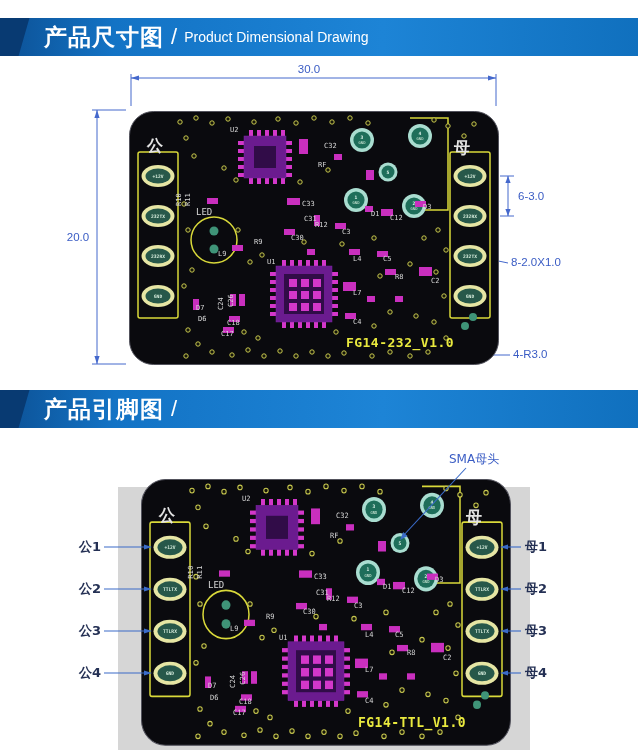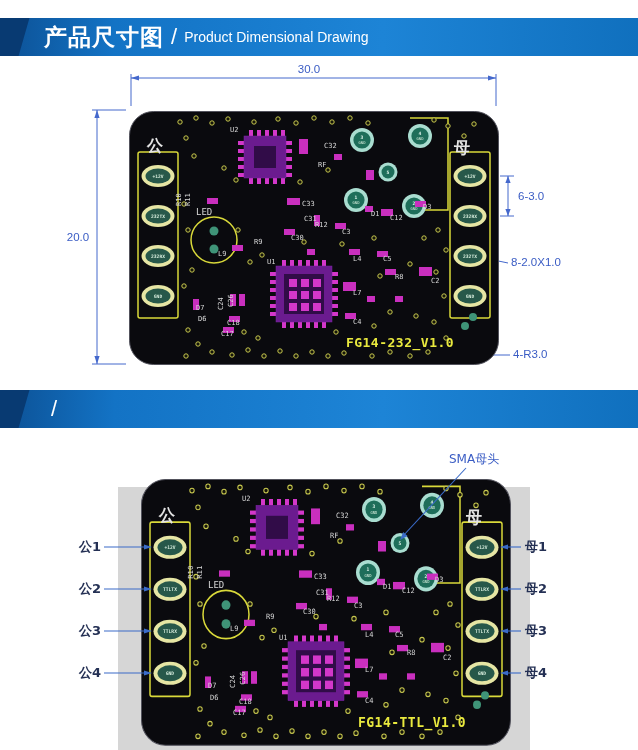--- a/index.html
+++ b/index.html
@@ -51,20 +51,21 @@
 
 <div class="page">
 
   <div class="banner" style="top:18px">
     <span class="zh">产品尺寸图</span>
     <span class="sep">/</span>
     <span class="en">Product Dimensional Drawing</span>
   </div>
 
   <div class="banner" style="top:390px">
+    <span class="zh">产品引脚图</span>
     <span class="sep">/</span>
   </div>
 
   <div class="backdrop"></div>
 
   <svg class="stage" viewBox="0 0 638 750">
     <defs>
       <g id="deco">
         <rect class="pcbbody" x="1.5" y="1.5" width="369" height="253" rx="24"></rect>
         <rect class="silkbox" x="10" y="42" width="40" height="166" rx="2"></rect>

